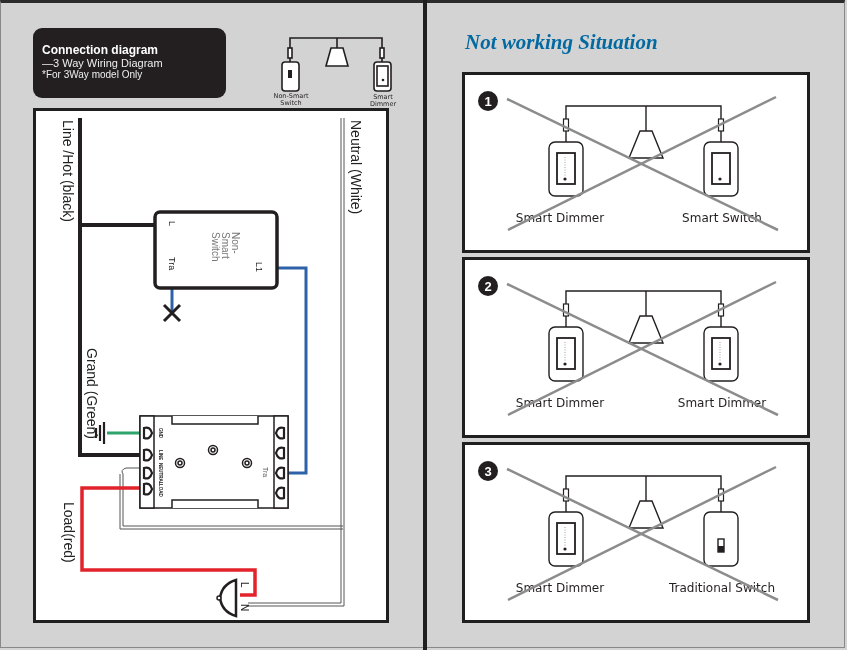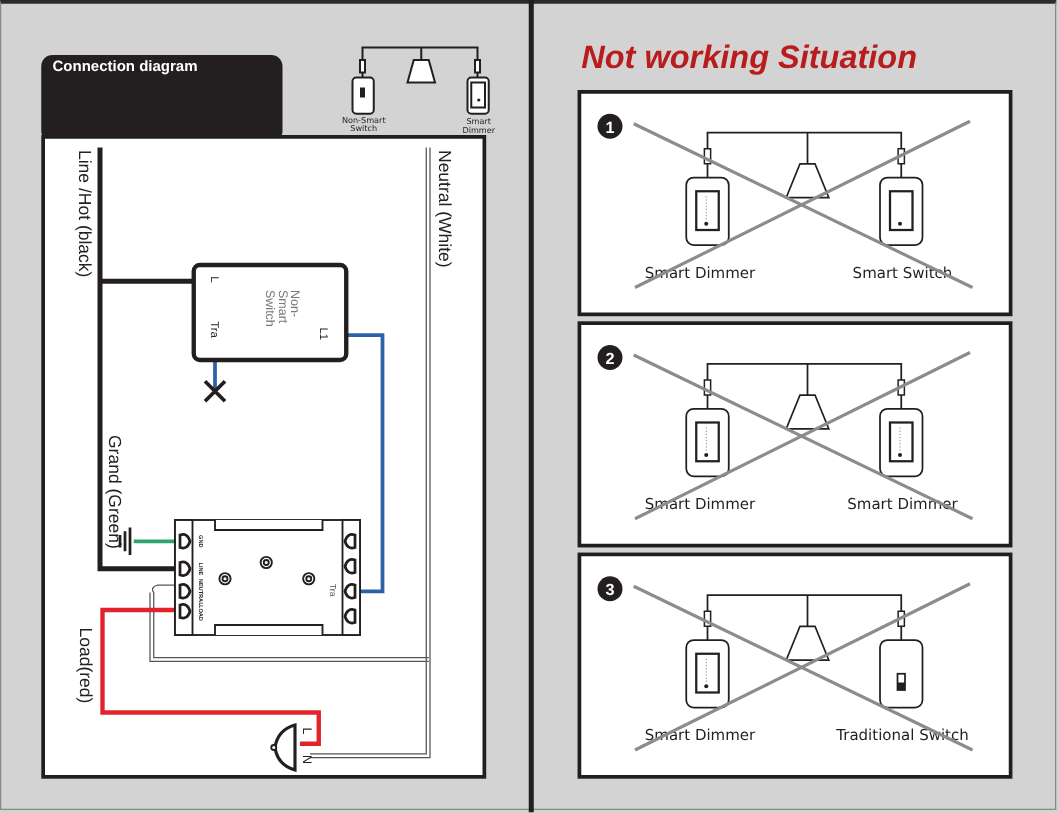--- a/index.html
+++ b/index.html
@@ -1,40 +1,42 @@
 <!DOCTYPE html>
 <html><head>
 <meta charset="utf-8">
 <style>
   html, body { margin:0; padding:0; }
   body { width:847px; height:650px; background:#d3d3d3; position:relative; overflow:hidden; font-family:"Liberation Sans", sans-serif; }
   .frame { position:absolute; left:0; top:0; width:845px; height:648px; border:1px solid #888; border-top:3px solid #2b2b2b; box-sizing:border-box; }
   .divider { position:absolute; left:423px; top:0; width:4px; height:650px; background:#1f1f1f; }
-  .badge { position:absolute; left:33px; top:44px; width:193px; height:70px; background:#231f20; border-radius:9px; color:#fff; padding:2px 0 0 9px; box-sizing:border-box; }
+  .badge { position:absolute; left:33px; top:28px; width:193px; height:70px; background:#231f20; border-radius:9px; color:#fff; padding:15px 0 0 9px; box-sizing:border-box; }
   .badge .t { font-weight:bold; font-size:12px; line-height:14px; }
   .badge .s { font-size:11px; line-height:12px; color:#eee; }
   .badge .n { font-size:10px; line-height:12px; color:#eee; }
   .panel { position:absolute; background:#fff; border:3px solid #1f1f1f; box-sizing:border-box; }
   .left-panel { left:33px; top:108px; width:356px; height:515px; }
-  .title-right { position:absolute; left:465px; top:30px; font-size:26px; font-weight:bold; font-style:italic; color:#b91c1c; }
+  .title-right { position:absolute; left:465px; top:30px; font-size:21px; font-weight:bold; font-style:italic; color:#0369a1;font-family:Liberation Serif, serif; }
   .sit { left:462px; width:348px; }
   .sit1 { top:72px; height:181px; }
   .sit2 { top:257px; height:181px; }
   .sit3 { top:442px; height:181px; }
   svg { position:absolute; left:0; top:0; overflow:visible; }
   .vlabel { position:absolute; font-size:14px; color:#222; transform-origin:0 0; transform:rotate(90deg); white-space:nowrap; }
 </style>
 </head>
 <body>
 
 <div class="frame"></div>
 <div class="divider"></div>
 
 <div class="badge">
   <div class="t">Connection diagram</div>
+  <div class="s">—3 Way Wiring Diagram</div>
+  <div class="n">*For 3Way model Only</div>
 </div>
 
 <svg width="847" height="650" style="pointer-events:none">
   <g stroke="#231f20" stroke-width="1.6" fill="none">
     <path d="M290 48 V38 H382 V48"></path>
     <path d="M337 38 V48"></path>
     <rect x="288" y="48" width="4" height="10" fill="#fff"></rect>
     <rect x="380" y="48" width="4" height="10" fill="#fff"></rect>
     <path d="M290 58 V62 M382 58 V62"></path>
     <path d="M331 48 L343 48 L348 66 L326 66 Z" fill="#fff"></path>

